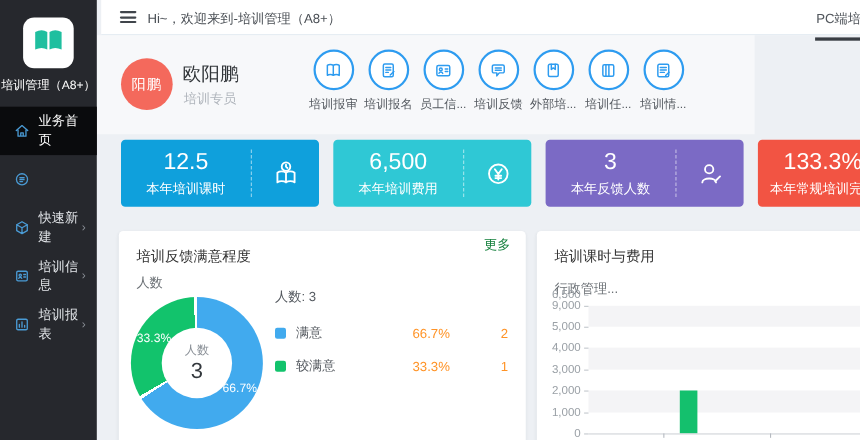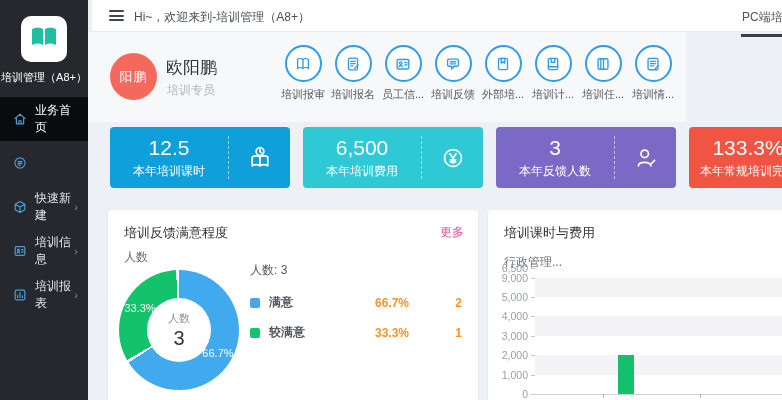--- a/index.html
+++ b/index.html
@@ -45,33 +45,33 @@
   .card-div{position:absolute;left:118px;top:9px;bottom:9px;border-left:1px dashed rgba(255,255,255,.55);}
   .card-icon{position:absolute;left:119px;right:0;top:0;bottom:0;display:flex;align-items:center;justify-content:center;color:#fff;}
   .card-icon .icon{width:26px;height:26px;}
   .card-icon .icon svg{stroke-width:1.3;}
 
   
   .panel{position:absolute;top:210px;background:#fff;border-radius:4px;box-shadow:0 1px 3px rgba(30,40,60,.07);}
   .panel-l{left:108px;width:370px;height:210px;}
   .panel-r{left:488px;width:310px;height:210px;}
   .p-title{position:absolute;left:16px;top:14px;font-size:13px;color:#333;}
-  .p-more{position:absolute;right:14px;top:14px;font-size:12px;color:#ec4899;cursor:pointer;text-align:right;}
+  .p-more{position:absolute;right:14px;top:4px;font-size:12px;color:#15803d;cursor:pointer;text-align:right;}
   .p-sub{position:absolute;left:16px;top:39px;font-size:12px;color:#6b7075;}
 
   
   .donut-wrap{position:absolute;left:11px;top:60px;width:120px;height:120px;}
   .donut{width:120px;height:120px;border-radius:50%;}
   .donut-hole{position:absolute;left:28px;top:28px;width:64px;height:64px;border-radius:50%;background:#fff;display:flex;flex-direction:column;align-items:center;justify-content:center;}
   .donut-hole .dl{font-size:11px;color:#8a9097;}
   .donut-hole .dv{font-size:20px;color:#33383d;margin-top:1px;}
   .slice-label{position:absolute;font-size:11px;color:#fff;transform:translate(-50%,-50%);white-space:nowrap;}
   .pie-legend{position:absolute;left:142px;top:52px;width:214px;}
   .pl-total{font-size:12px;color:#555a60;margin-bottom:17px;}
-  .pl-row{position:relative;height:13px;margin-bottom:17px;font-size:12px;color:#555a60;display:flex;align-items:center;font-weight:bold;}
+  .pl-row{position:relative;height:13px;margin-bottom:17px;font-size:12px;color:#555a60;display:flex;align-items:center;}
   .pl-swatch{width:10px;height:10px;border-radius:2px;margin-right:9px;flex:none;}
   .pl-pct{position:absolute;right:55px;}
   .pl-cnt{position:absolute;right:2px;}
 
   
   .ytick{position:absolute;width:36px;text-align:right;font-size:10.5px;color:#9aa0a6;left:4px;}
   .ytick-dash{position:absolute;width:4px;height:1px;background:#c3c8cd;left:43px;}
   .band{position:absolute;left:47px;width:263px;background:#f4f4f6;}
   .axis-x{position:absolute;left:47px;width:263px;height:1px;background:#cfd3d7;}
   .axis-tick{position:absolute;width:1px;height:4px;background:#b5bac0;}
@@ -183,29 +183,20 @@
           <div class="qa-label">培训反馈</div>
         </div>
         <div class="qa">
           <div class="qa-circle">
             <span class="icon "><svg viewBox="0 0 20 20">
                 <rect x="5" y="3.8" width="10" height="12.4" rx="1.5"></rect>
                 <path d="M8 3.8V9l2-1.5L12 9V3.8"></path>
               </svg></span>
           </div>
           <div class="qa-label">外部培...</div>
-        </div>
-        <div class="qa">
-          <div class="qa-circle">
-            <span class="icon "><svg viewBox="0 0 20 20">
-                <rect x="4.8" y="3.8" width="10.4" height="12.4" rx="1.5"></rect>
-                <path d="M8 3.8V8h4V3.8M4.8 13h10.4"></path>
-              </svg></span>
-          </div>
-          <div class="qa-label">培训计...</div>
         </div>
         <div class="qa">
           <div class="qa-circle">
             <span class="icon "><svg viewBox="0 0 20 20">
                 <rect x="4.5" y="4.2" width="11" height="11.6" rx="1.5"></rect>
                 <path d="M7.6 4.2v11.6M10.6 4.2v11.6"></path>
               </svg></span>
           </div>
           <div class="qa-label">培训任...</div>
         </div>

